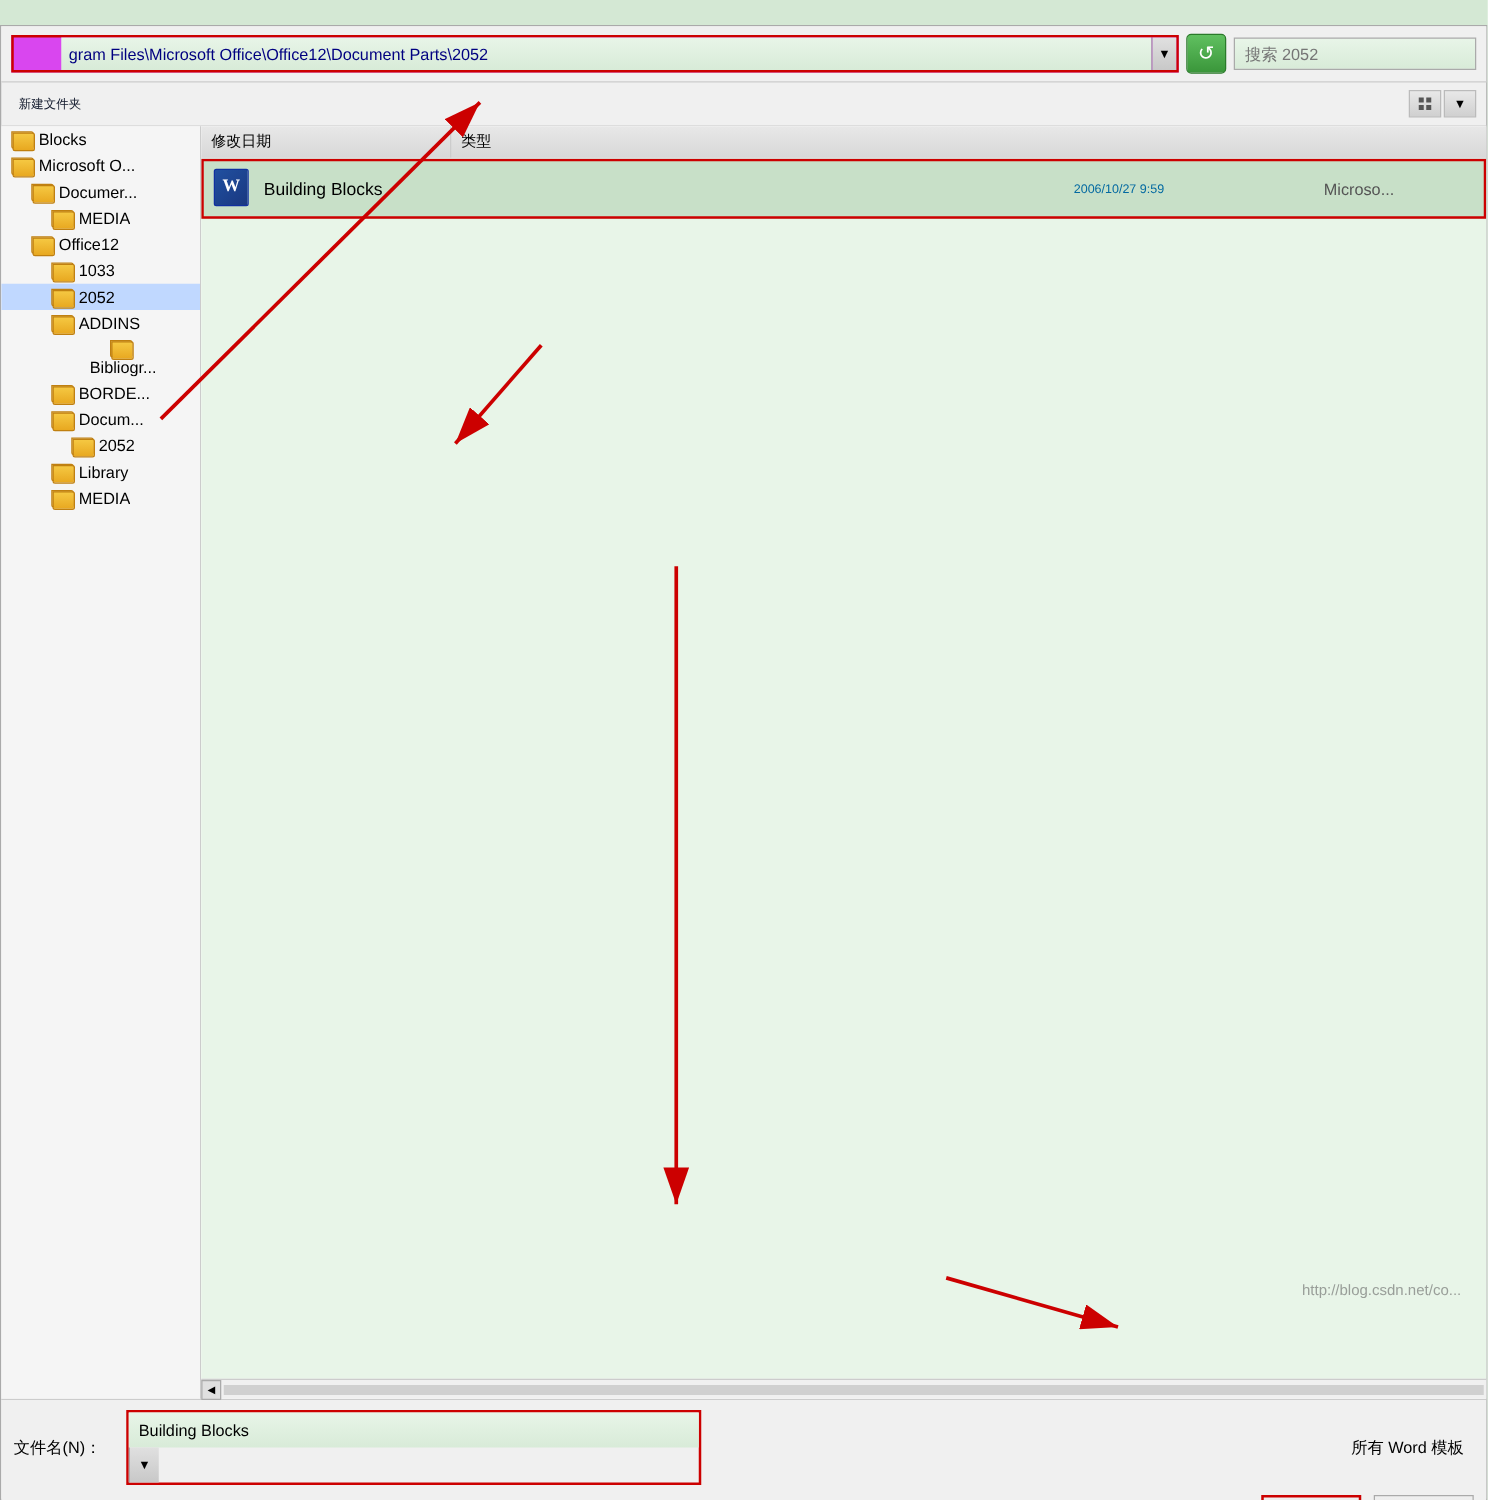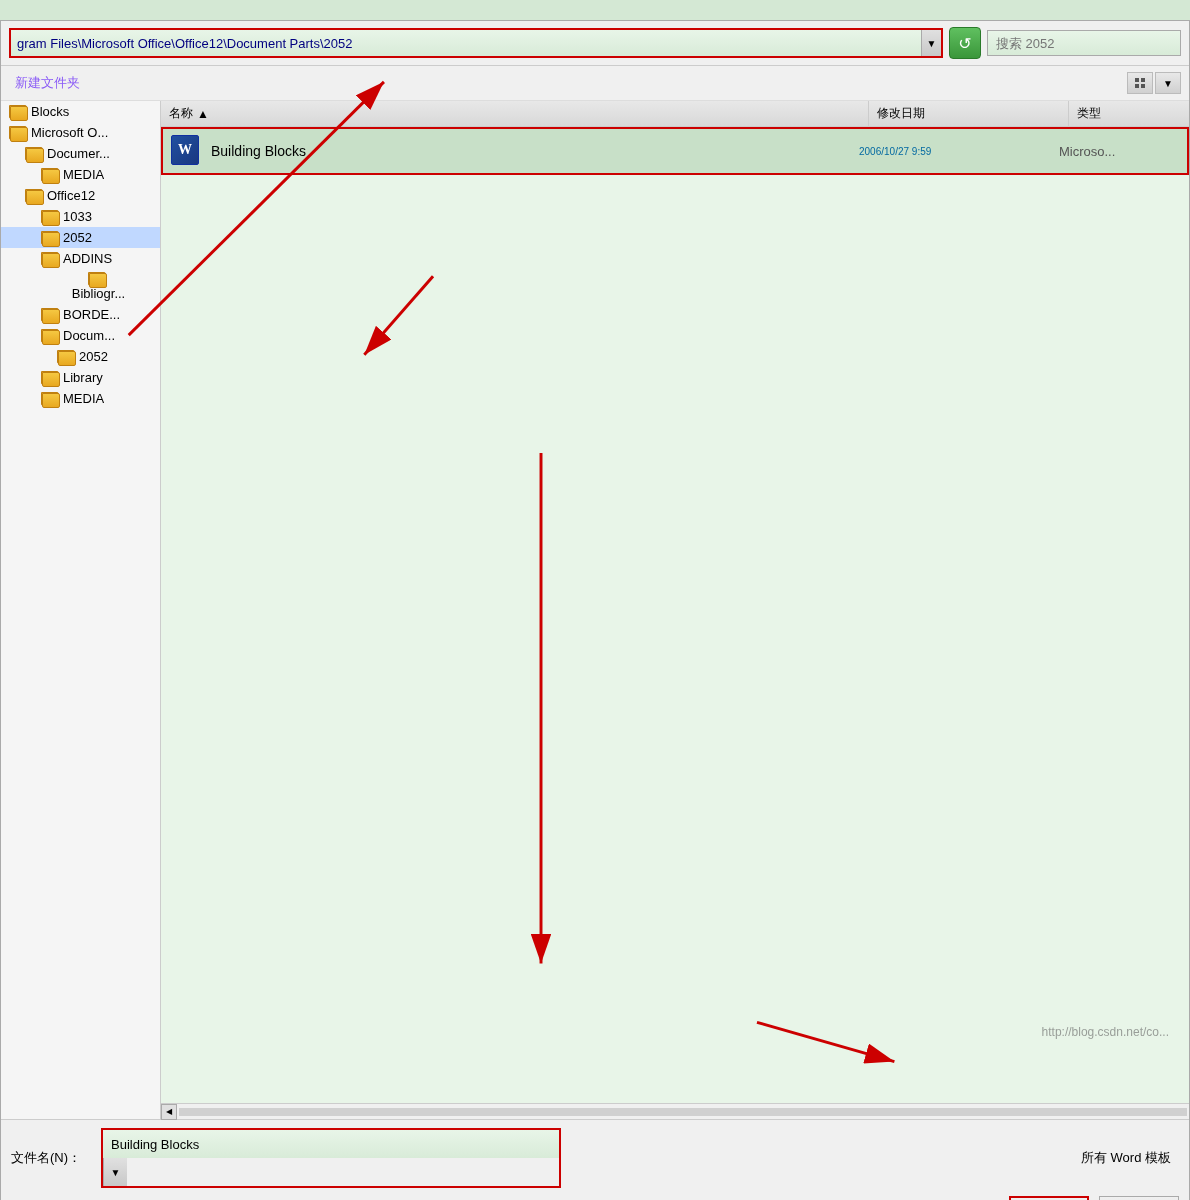--- a/index.html
+++ b/index.html
@@ -31,21 +31,22 @@
       padding: 6px 8px;
       border-bottom: 1px solid #ccc;
       gap: 6px;
     }
 
     .address-bar-container {
       flex: 1;
       display: flex;
       align-items: center;
       border: 2px solid #cc0000;
-      background: #5eead4;
+      background: #d946ef;
+      padding-left: 38px;
     }
 
     .address-bar {
       flex: 1;
       height: 26px;
       background: linear-gradient(to bottom, #e8f5e8, #d8ebd8);
       border: none;
       padding: 2px 6px;
       font-size: 13px;
       color: #000080;
@@ -94,22 +95,22 @@
       display: flex;
       align-items: center;
       justify-content: space-between;
       padding: 6px 8px;
       border-bottom: 1px solid #ddd;
     }
 
     .new-folder-btn {
       background: none;
       border: none;
-      font-size: 13px;
-      color: #8b5cf6;
+      font-size: 10px;
+      color: #0f172a;
       cursor: pointer;
       padding: 2px 6px;
     }
 
     .view-toggle {
       display: flex;
       align-items: center;
       gap: 2px;
     }
 
@@ -534,24 +535,20 @@
               <span class="folder-icon" style="display: inline-block; width: 18px; height: 14px; margin-right: 4px; background: linear-gradient(rgb(245, 200, 66), rgb(232, 168, 32)); border: 1px solid rgb(192, 128, 16); border-radius: 0px 2px 2px; flex-shrink: 0;"></span>
               <span style="overflow: hidden; text-overflow: ellipsis; white-space: nowrap;">MEDIA</span>
             </div>
           </div>
       </div>
     </div>
 
     <div class="file-area">
 
       <div class="file-list-header">
-        <div class="col-name">
-          <span>名称</span>
-          <span>▲</span>
-        </div>
         <div class="col-date">
           <span>修改日期</span>
         </div>
         <div class="col-type">
           <span>类型</span>
         </div>
       </div>
 
       <div class="file-list-content">
 

